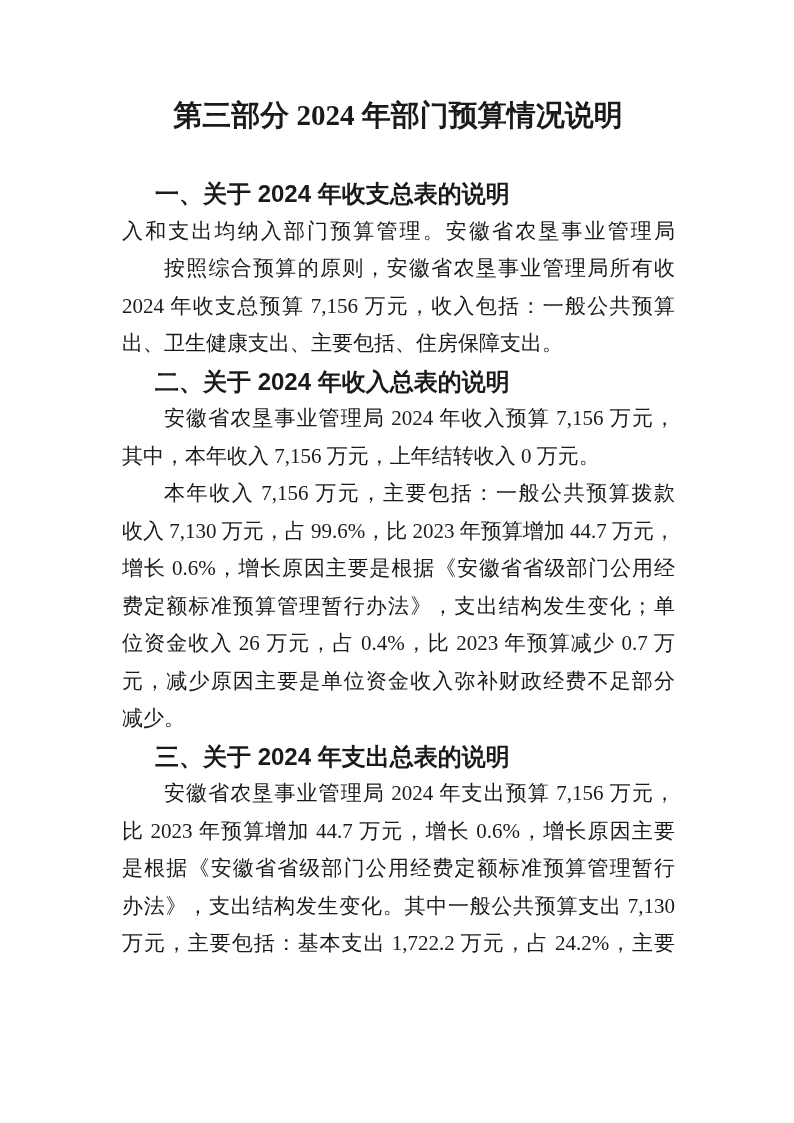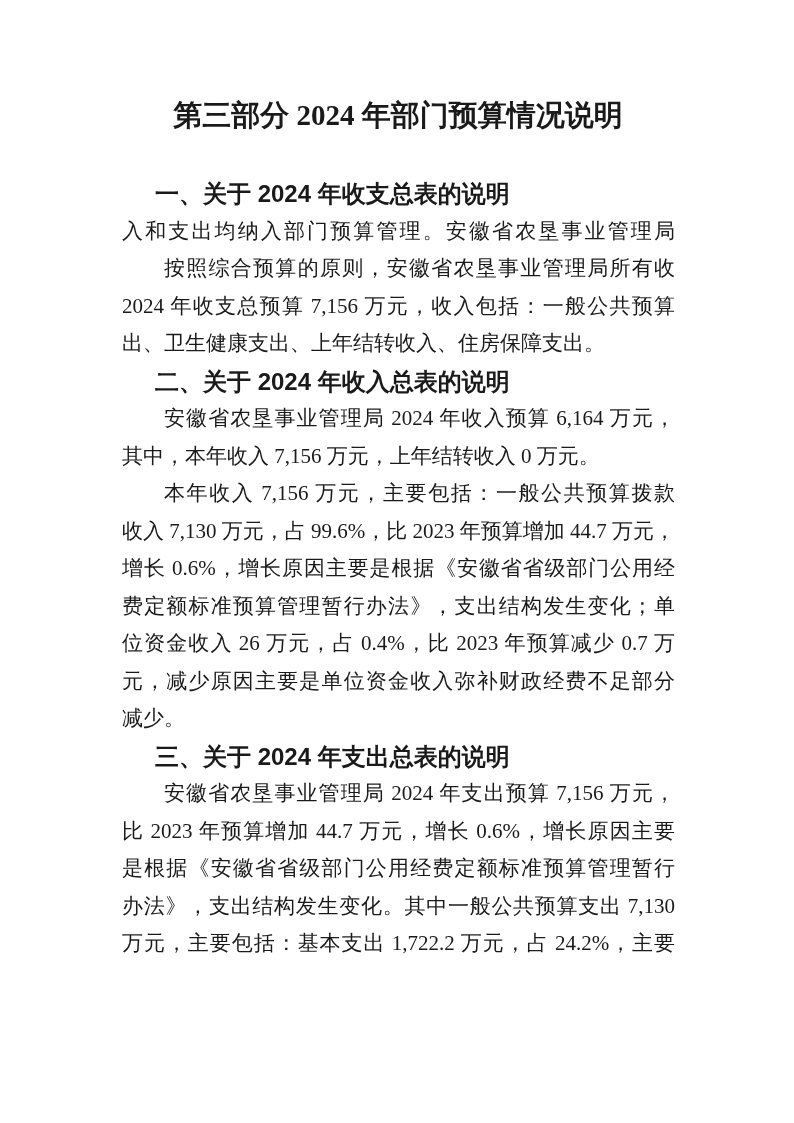--- a/index.html
+++ b/index.html
@@ -67,25 +67,25 @@
 
   <h1 class="title">第三部分 2024 年部门预算情况说明</h1>
 
   <div class="body-block">
 
     <div class="ln hd">一、关于 2024 年收支总表的说明</div>
 
     <div class="ln jl">入和支出均纳入部门预算管理。安徽省农垦事业管理局</div>
     <div class="ln jl fi">按照综合预算的原则，安徽省农垦事业管理局所有收</div>
     <div class="ln jl">2024 年收支总预算 7,156 万元，收入包括：一般公共预算</div>
-    <div class="ln">出、卫生健康支出、上年结转收入、住房保障支出。</div>
+    <div class="ln">出、卫生健康支出、主要包括、住房保障支出。</div>
 
     <div class="ln hd">二、关于 2024 年收入总表的说明</div>
 
-    <div class="ln jl fi">安徽省农垦事业管理局 2024 年收入预算 6,164 万元，</div>
+    <div class="ln jl fi">安徽省农垦事业管理局 2024 年收入预算 7,156 万元，</div>
     <div class="ln">其中，本年收入 7,156 万元，上年结转收入 0 万元。</div>
 
     <div class="ln jl fi">本年收入 7,156 万元，主要包括：一般公共预算拨款</div>
     <div class="ln jl">收入 7,130 万元，占 99.6%，比 2023 年预算增加 44.7 万元，</div>
     <div class="ln jl">增长 0.6%，增长原因主要是根据《安徽省省级部门公用经</div>
     <div class="ln jl">费定额标准预算管理暂行办法》，支出结构发生变化；单</div>
     <div class="ln jl">位资金收入 26 万元，占 0.4%，比 2023 年预算减少 0.7 万</div>
     <div class="ln jl">元，减少原因主要是单位资金收入弥补财政经费不足部分</div>
     <div class="ln">减少。</div>
 

